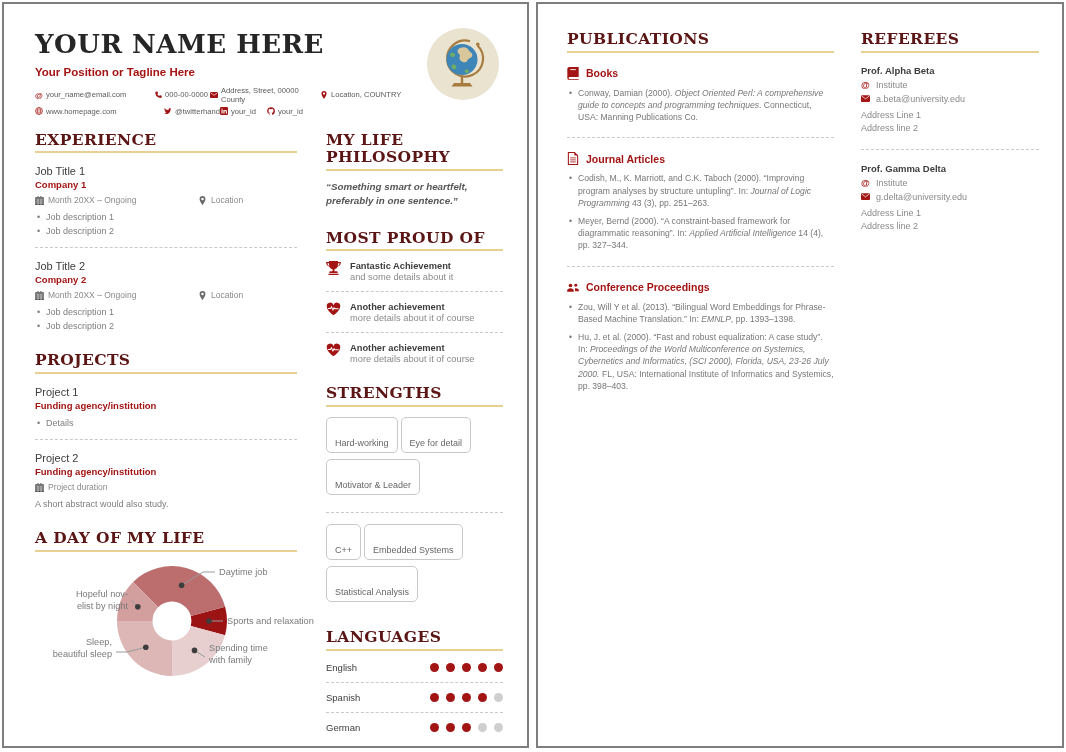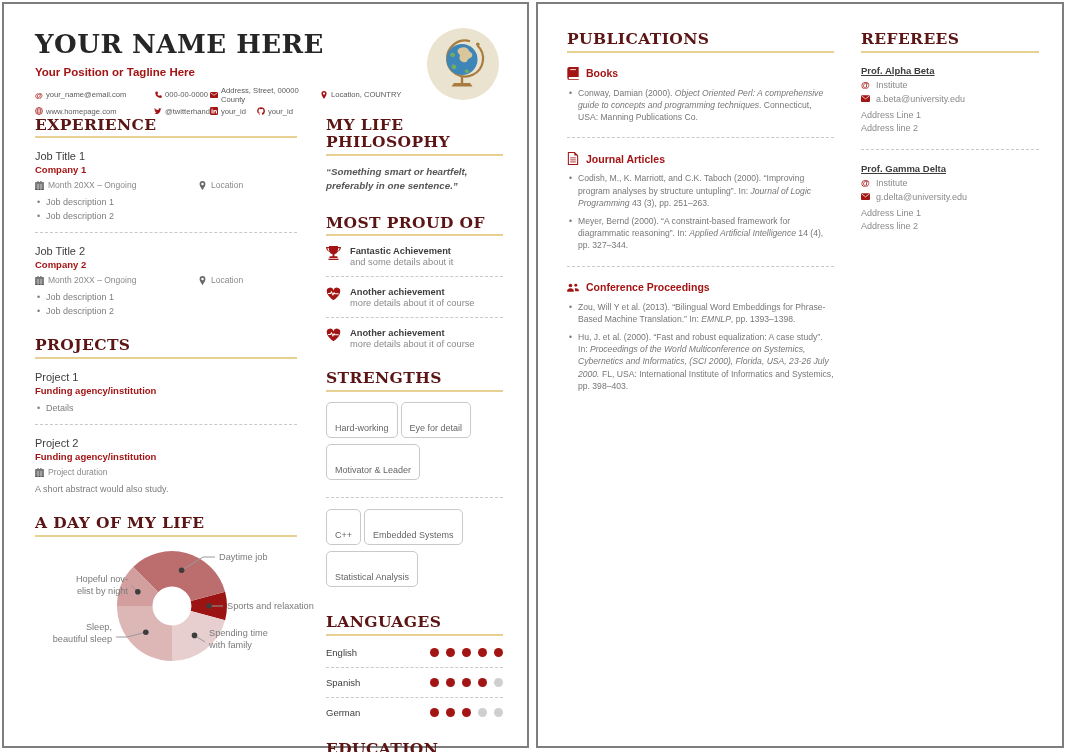--- a/index.html
+++ b/index.html
@@ -4,21 +4,21 @@
 <style>
   html,body{margin:0;padding:0;}
   body{width:1066px;height:752px;background:#fff;position:relative;
        font-family:"Liberation Sans",sans-serif;-webkit-font-smoothing:antialiased;}
   .page{position:absolute;top:2px;height:746px;background:#fff;
         border:2px solid #7e7e7e;box-sizing:border-box;}
   .page1{left:2px;width:527px;padding:26px 28px 0 31px;}
   .page2{left:536px;width:528px;padding:26px 28px 0 29px;}
 
   
-  .hdr{position:relative;}
+  .hdr{position:relative;margin-bottom:15px;}
   .name{font-family:"DejaVu Serif",serif;font-weight:bold;font-size:26px;
         color:#262626;letter-spacing:.5px;line-height:1.1;}
   .tagline{font-size:11.5px;font-weight:bold;color:#a31414;margin-top:7px;}
   .contacts{margin-top:8px;font-size:7.6px;color:#5a5a5a;}
   .crow{display:flex;margin-top:3px;align-items:center;}
   .citem{display:flex;align-items:center;gap:3px;box-sizing:border-box;}
   .gicon{display:inline-flex;align-items:center;color:#a31414;flex:0 0 auto;}
   .gicon svg{width:8px;height:8px;display:block;}
   .logo{position:absolute;top:-2px;right:0;width:72px;height:72px;}
 
@@ -78,21 +78,21 @@
              font-weight:bold;color:#a31414;}
   .pub-label .gicon svg{width:12px;height:13px;}
   ul.pub{margin:7px 0 0;padding:0;list-style:none;}
   ul.pub li{position:relative;padding-left:11px;font-size:8.6px;color:#777;
             line-height:1.42;margin-top:6px;}
   ul.pub li::before{content:"•";position:absolute;left:2px;}
   .it{font-style:italic;}
   .pub-dash{border-top:1px dashed #c9c9c9;margin:14px 0 0;}
 
   .ref{margin-top:12px;}
-  .ref-name{font-size:9.5px;font-weight:bold;color:#3d3d3d;text-decoration:underline;}
+  .ref-name{font-size:9.5px;font-weight:bold;color:#3d3d3d;}
   .ref-row{display:flex;gap:6px;font-size:9px;color:#8a8a8a;margin-top:4px;align-items:center;}
   .ref-row .gicon svg{width:9px;height:9px;}
   .ref-addr{font-size:9px;color:#8a8a8a;margin-top:5px;line-height:1.5;}
 
   .wheel{margin-top:8px;overflow:visible;}
   .wheel text{font-size:9.2px;fill:#7a7a7a;font-family:"Liberation Sans",sans-serif;}
 </style>
 </head>
 <body>
 
@@ -130,21 +130,21 @@
           <span class="citem">
             <span class="gicon">
               <svg viewBox="0 0 12 16">
                 <path fill="currentColor" d="M6 0a5.2 5.2 0 0 0-5.2 5.2C.8 9.1 6 16 6 16s5.2-6.9 5.2-10.8A5.2 5.2 0 0 0 6 0zm0 7.4a2.2 2.2 0 1 1 0-4.4 2.2 2.2 0 0 1 0 4.4z"></path>
               </svg>
             </span>
             <span>Location, COUNTRY</span>
           </span>
         </div>
         <div class="crow">
-          <span class="citem" style="width: 119px;">
+          <span class="citem" style="width: 129px;">
             <span class="gicon">
               <svg viewBox="0 0 16 16">
                 <g fill="none" stroke="currentColor" stroke-width="1.1">
                   <circle cx="8" cy="8" r="7.2"></circle>
                   <ellipse cx="8" cy="8" rx="3.2" ry="7.2"></ellipse>
                   <path d="M.8 8h14.4M2 4.3h12M2 11.7h12"></path>
                 </g>
               </svg>
             </span>
             <span>www.homepage.com</span>

